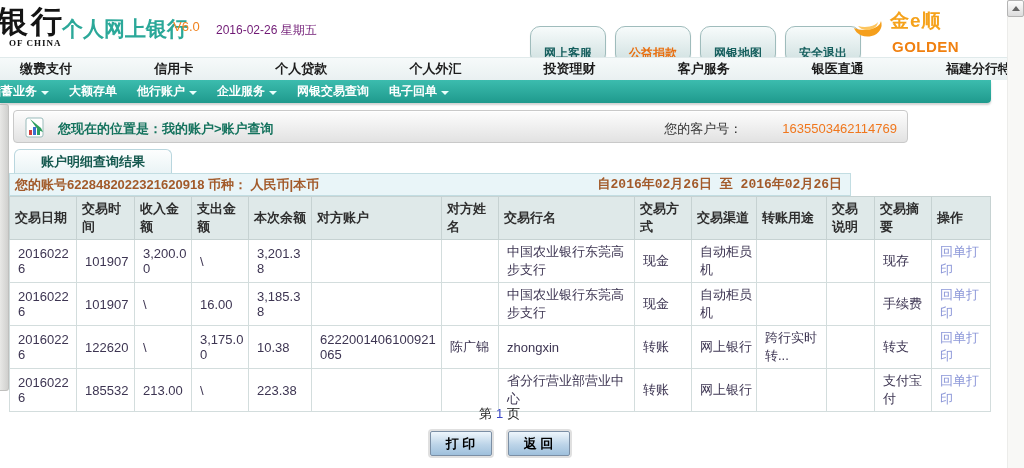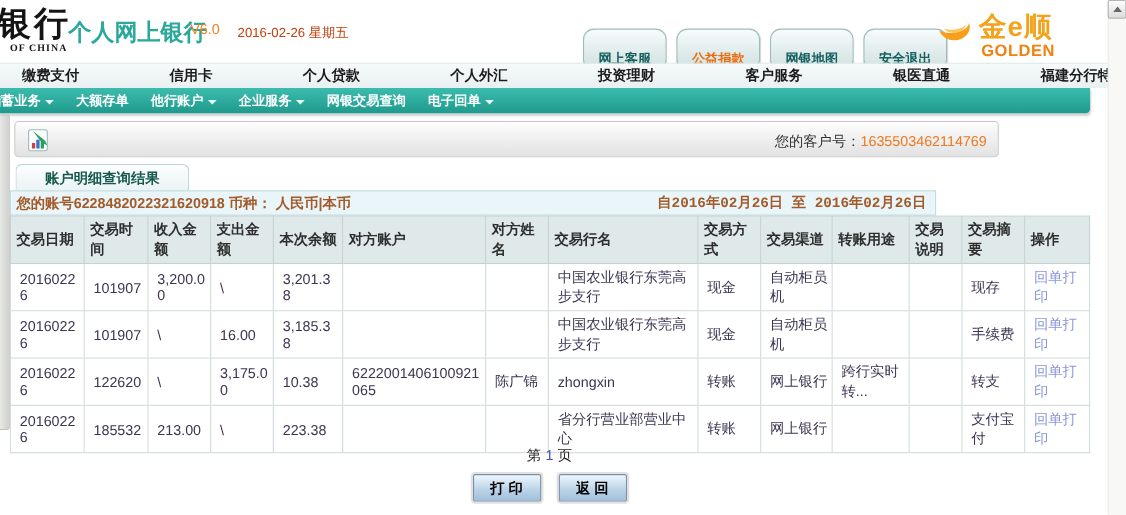--- a/index.html
+++ b/index.html
@@ -5,29 +5,29 @@
   * { margin:0; padding:0; box-sizing:border-box; }
   html,body { width:1024px; height:468px; }
   body { position:relative; overflow:hidden; background:#fff; font-family:"Liberation Sans",sans-serif; }
 
   
   .header { position:absolute; top:0; left:0; width:1024px; height:57px; background:#fff; }
   .logo-cn { position:absolute; left:-3px; top:1px; font-size:31px; font-weight:bold; color:#141414; letter-spacing:3px; font-family:"Liberation Serif",serif; }
   .logo-sub { position:absolute; left:9px; top:38px; font-size:9px; font-weight:bold; color:#141414; font-family:"Liberation Serif",serif; letter-spacing:1px; }
   .product { position:absolute; left:62px; top:15px; font-size:21px; font-weight:bold; color:#2ba899; }
   .version { position:absolute; left:173px; top:19px; font-size:13px; font-weight:normal; color:#f0821e; }
-  .hdate { position:absolute; left:216px; top:22px; font-size:12px; color:#c2410c; }
+  .hdate { position:absolute; left:216px; top:22px; font-size:12px; color:#701a75; }
   .hdr-btns { position:absolute; top:26px; left:530px; display:flex; gap:9px; }
   .hdr-btn { height:21px; padding:18px 13px; border-radius:10px; border:1px solid #9fbcbc;
              background:linear-gradient(#f7fbfb,#cfe0e0); font-size:12px; font-weight:bold;
              color:#17605f; box-shadow:0 1px 1px rgba(0,0,0,.18); cursor:pointer;
              font-family:"Liberation Sans",sans-serif; }
   .hdr-btn.orange { color:#e86f10; }
   .brand { position:absolute; right:34px; top:6px; width:140px; height:46px; }
-  .brand-cn { position:absolute; left:40px; top:2px; font-size:25px; font-weight:bold; color:#f5a21b; letter-spacing:1px; }
+  .brand-cn { position:absolute; left:40px; top:2px; font-size:19px; font-weight:bold; color:#f5a21b; letter-spacing:1px; }
   .brand-en { position:absolute; left:42px; top:32px; font-size:15px; font-weight:bold; color:#f08010; letter-spacing:.5px; }
 
   
   .nav1 { position:absolute; top:57px; left:0; width:1024px; height:23px;
           background:linear-gradient(#f6fafa,#e9f0f1); border-top:1px solid #e0eaeb;
           display:flex; align-items:center; gap:30px; padding-left:20px;
           font-size:13px; font-weight:bold; color:#1c1c1c;justify-content:space-between; }
   .nav1-item { cursor:pointer; white-space:nowrap; }
   .nav2 { position:absolute; top:80px; left:0; width:991px; height:23px;
           background:linear-gradient(#3cbcae,#1f9a8d); border-radius:0 0 4px 0;
@@ -41,21 +41,21 @@
   .left-strip { position:absolute; left:0; top:104px; width:9px; height:287px;
                 background:linear-gradient(to right,#e8e8e6,#d0d0ce);
                 border:1px solid #c0c0be; border-left:none; border-radius:0 3px 3px 0; }
   .loc-bar { position:absolute; left:13px; top:110px; width:895px; height:33px;
              border:1px solid #c9c9c9; border-radius:4px;
              background:linear-gradient(#fdfdfd,#e2e2e2); box-shadow:inset 0 1px 0 #fff; }
   .loc-icon { position:absolute; left:10px; top:5px; }
   .loc-text { position:absolute; left:44px; top:9px; font-size:13px; font-weight:bold; color:#15735e; }
   .cust { position:absolute; right:10px; top:9px; font-size:13px; }
   .cust-label { color:#333;margin-top:27px; }
-  .cust-no { color:#f0771d; }
+  .cust-no { color:#f0771d;margin-left:40px; }
 
   .tab { position:absolute; left:14px; top:149px; width:158px; height:25px;
          border:1px solid #b9d6de; border-bottom:none; border-radius:6px 6px 0 0;
          background:linear-gradient(#fdfefe,#e9f3f5); text-align:center; line-height:24px;
          font-size:13px; font-weight:bold; color:#14584e; cursor:pointer; }
 
   .acct-bar { position:absolute; left:9px; top:173px; width:842px; height:23px;
               background:#e9f5f8; border:1px solid #c2dde2; font-size:13px; font-weight:bold;
               color:#a25a2a; line-height:21px; }
   .acct-left { margin-left:5px; }
@@ -157,20 +157,21 @@
 <div class="left-strip"></div>
 
 <div class="loc-bar">
   <svg class="loc-icon" width="24" height="23" viewBox="0 0 24 23">
     <rect x="2" y="2" width="17" height="19" rx="2" fill="#fff" stroke="#9bb" stroke-width="1"></rect>
     <rect x="5" y="14" width="3" height="5" fill="#d04040"></rect>
     <rect x="9" y="11" width="3" height="8" fill="#3a6fd0"></rect>
     <rect x="13" y="13" width="3" height="6" fill="#2aa060"></rect>
     <path d="M6 3 L17 12 L19 16 L14 14 Z" fill="#2c9e5e"></path>
   </svg>
+  <span class="loc-text">您现在的位置是：我的账户&gt;账户查询</span>
   <span class="cust">
     <span class="cust-label">您的客户号：</span><span class="cust-no">1635503462114769</span>
   </span>
 </div>
 
 <div class="tab">账户明细查询结果</div>
 
 <div class="acct-bar">
   <span class="acct-left">您的账号6228482022321620918 币种： 人民币|本币</span>
   <span class="acct-right">自2016年02月26日  至  2016年02月26日</span>

